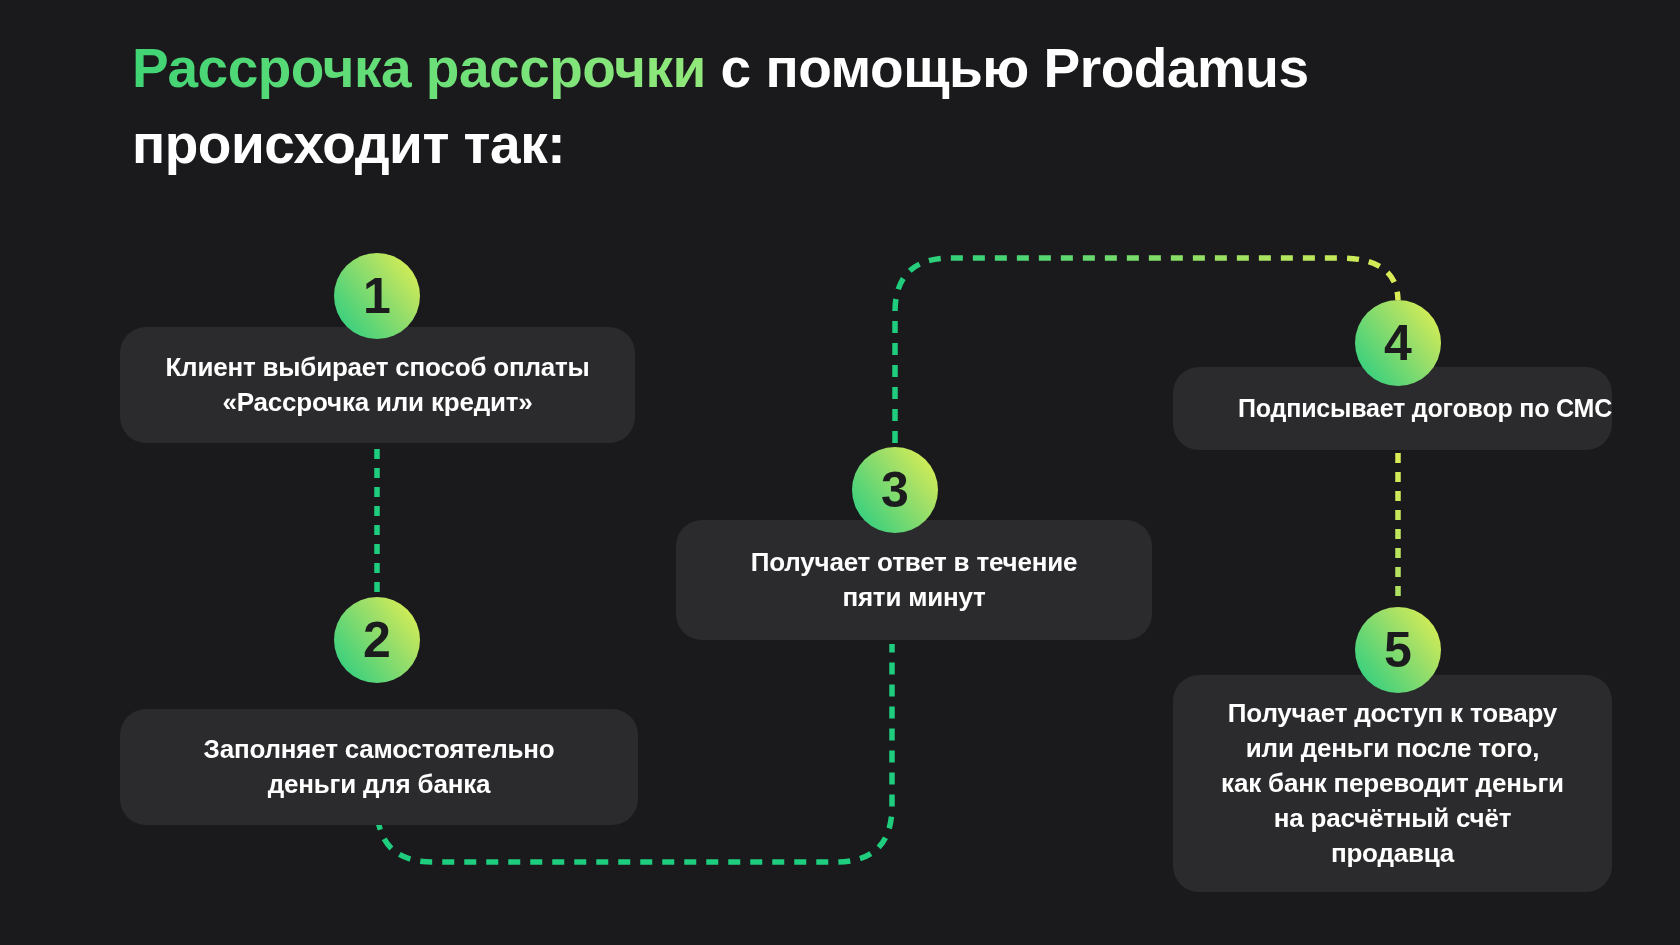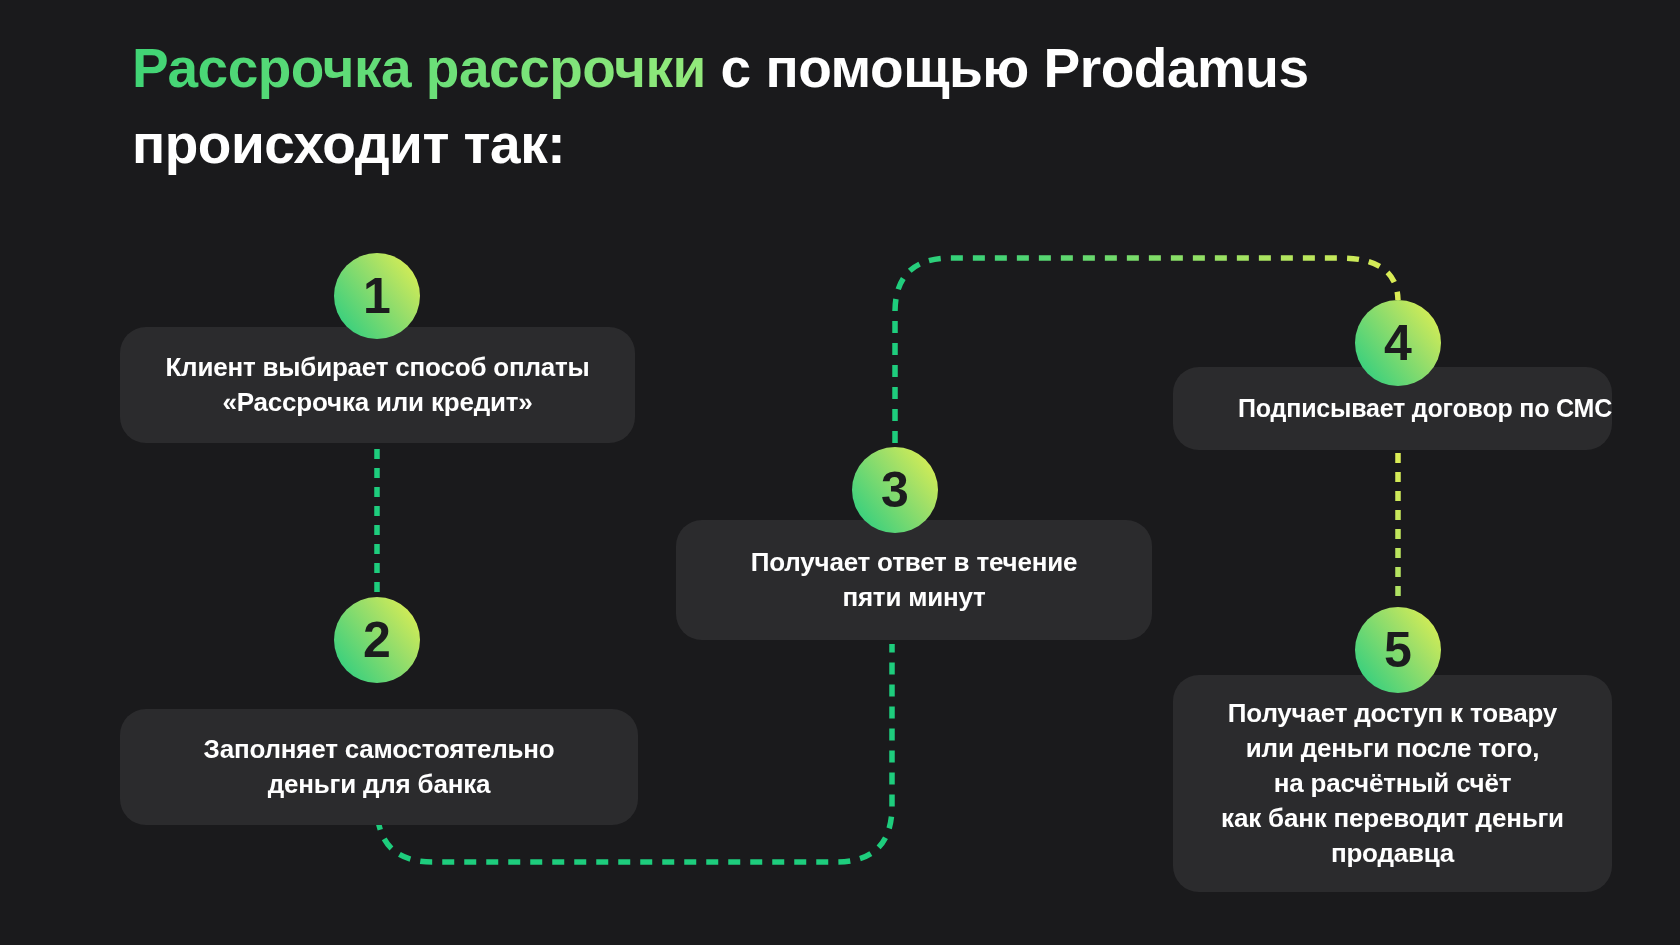--- a/index.html
+++ b/index.html
@@ -121,18 +121,18 @@
   <div class="card c4">
     <div class="ln">Подписывает договор по СМС</div>
   </div>
 
   <div class="badge b5">
     <span>5</span>
   </div>
   <div class="card c5">
     <div class="ln">Получает доступ к товару</div>
     <div class="ln">или деньги после того,</div>
+    <div class="ln">как банк переводит деньги</div>
     <div class="ln">на расчётный счёт</div>
-    <div class="ln">как банк переводит деньги</div>
     <div class="ln">продавца</div>
   </div>
 
 </div>
 
 </body></html>

